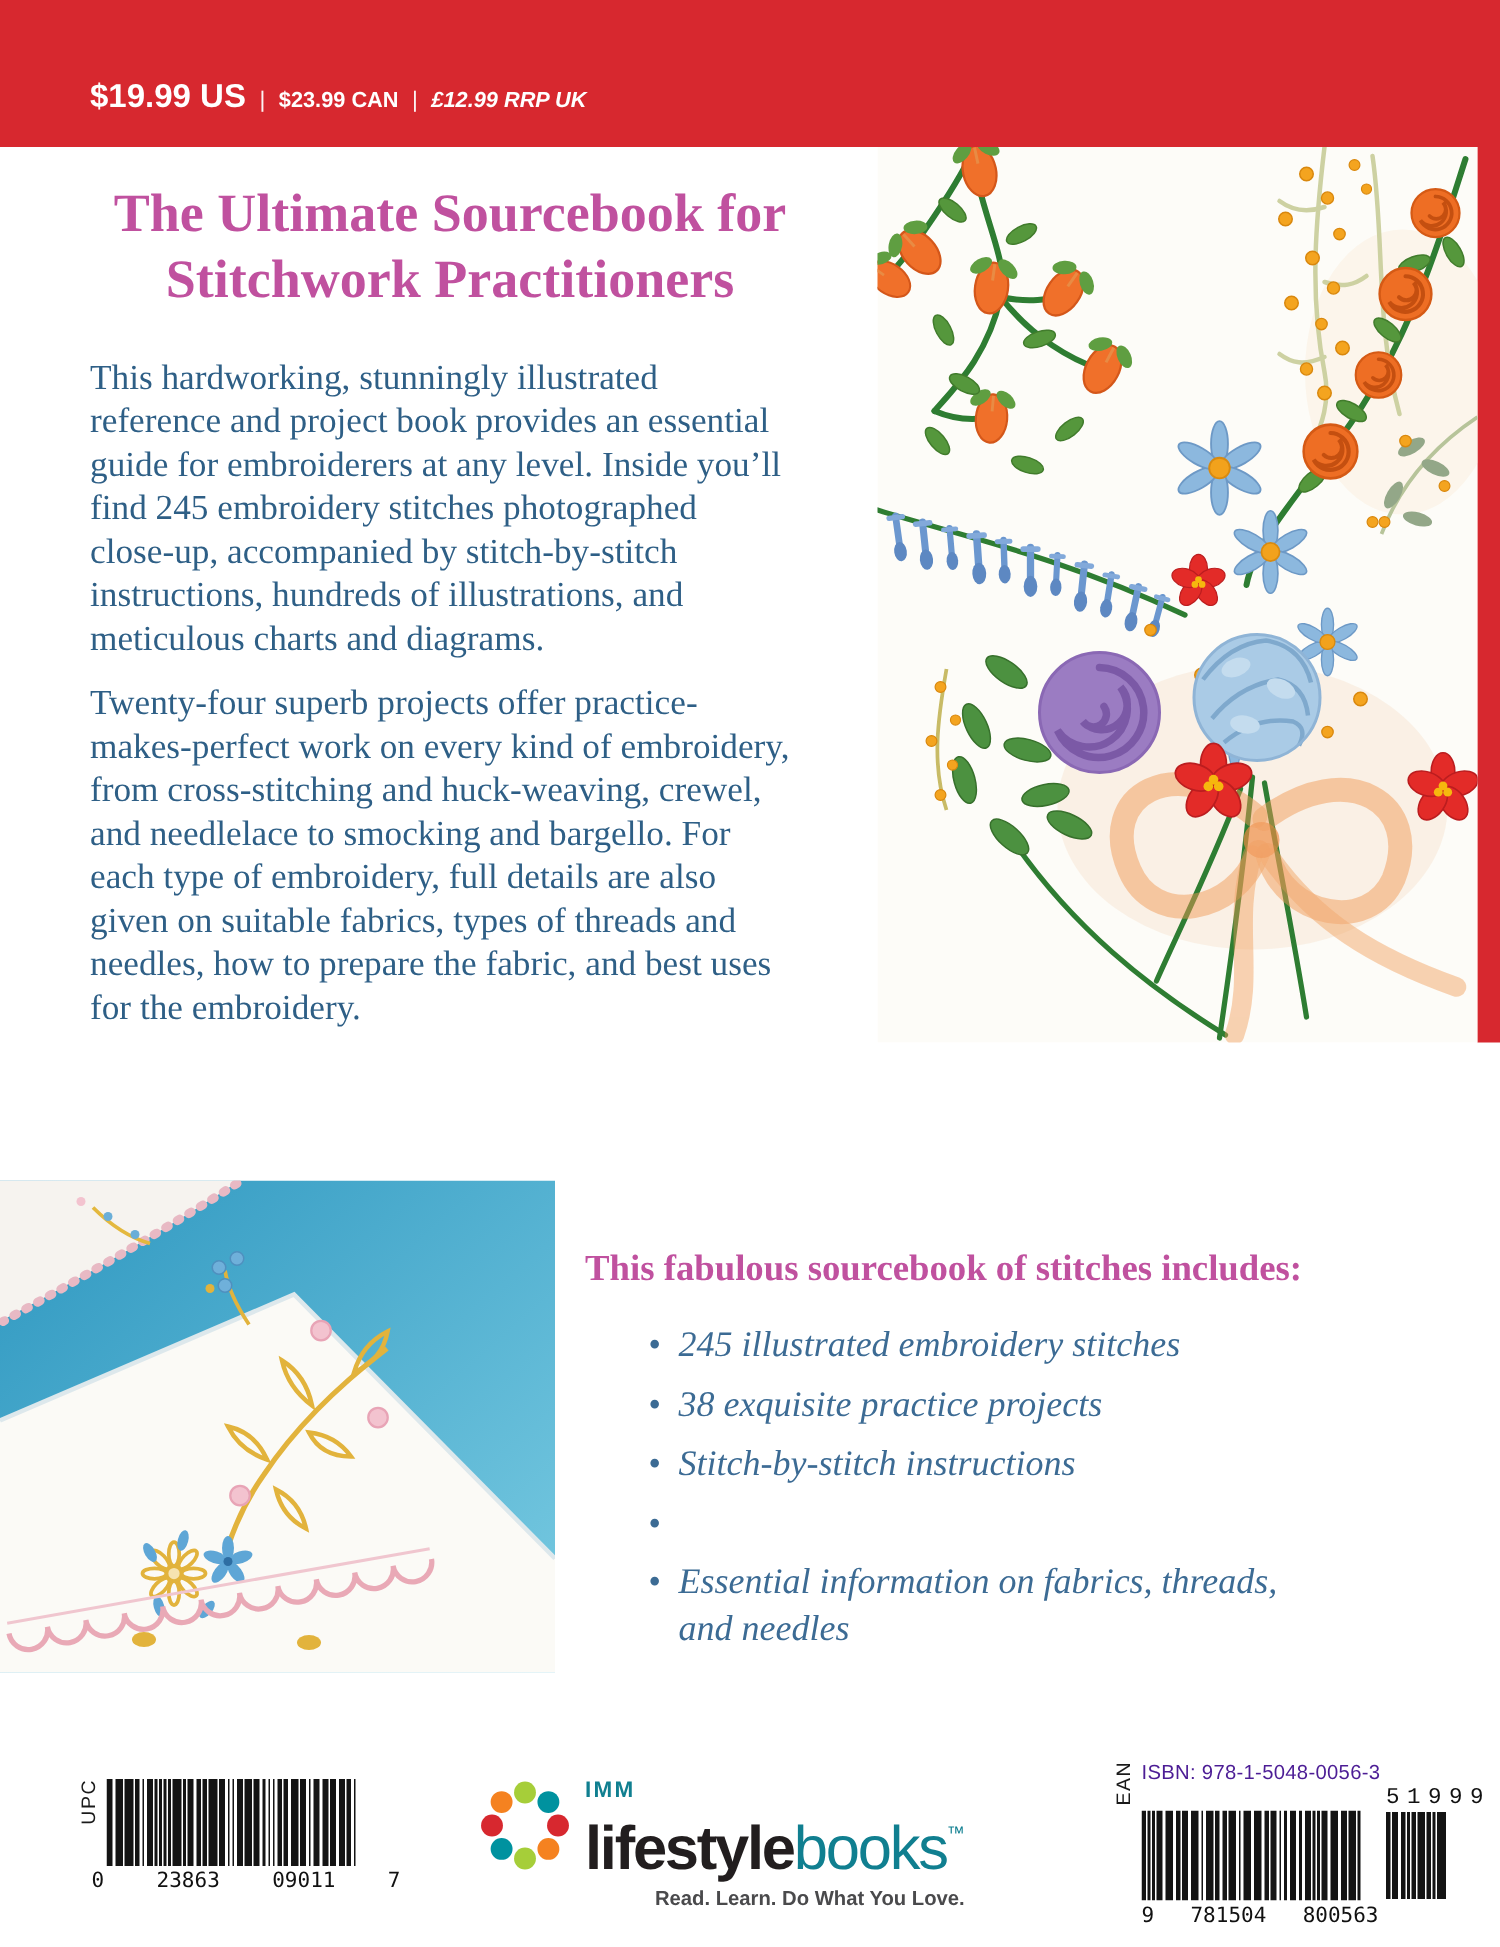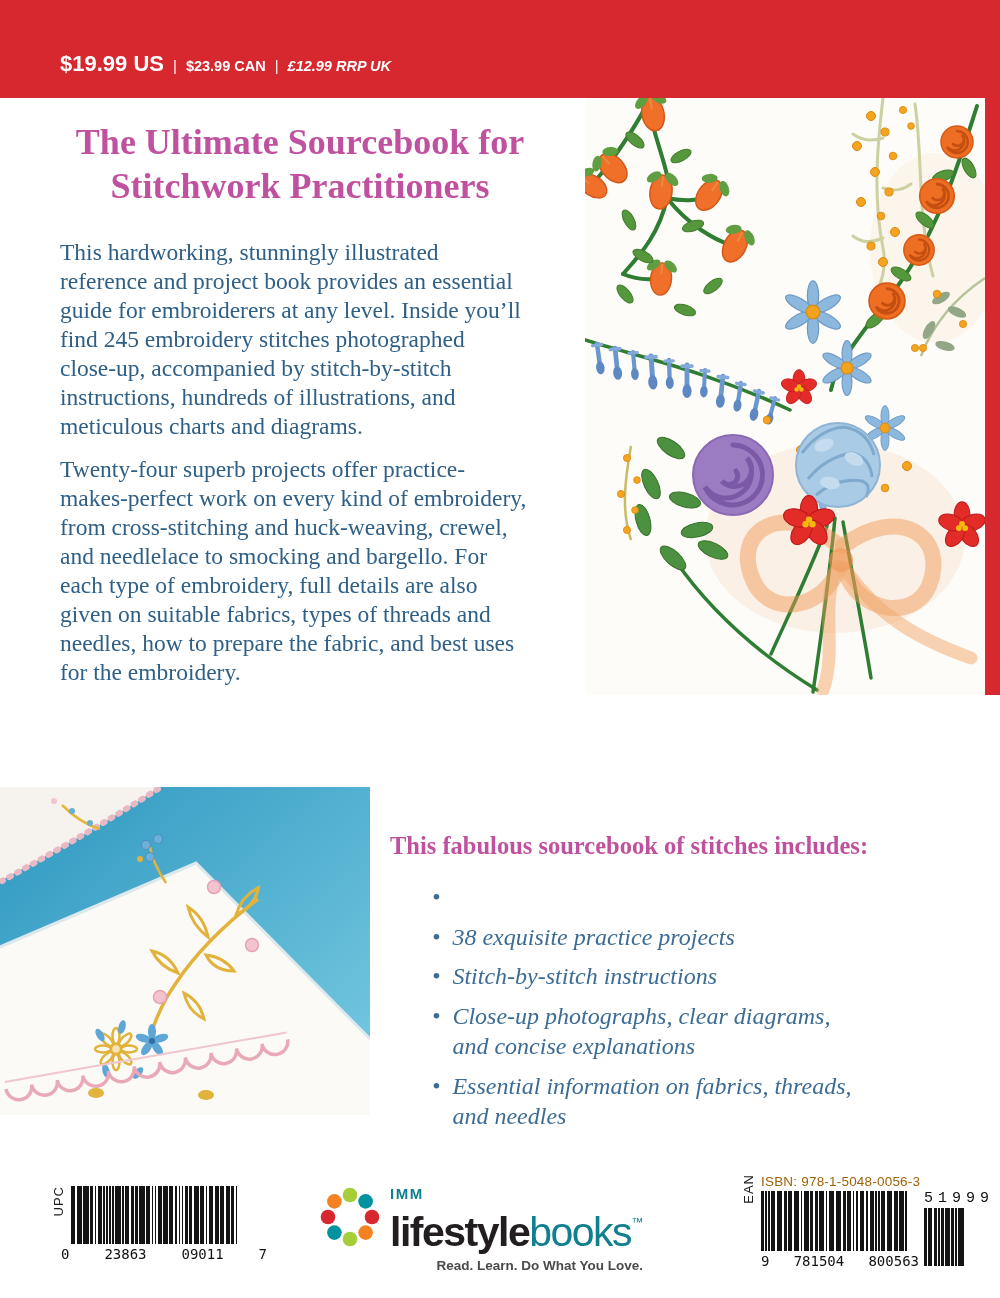--- a/index.html
+++ b/index.html
@@ -75,22 +75,22 @@
   .logo-text{margin-left:9px;font-family:"Liberation Sans",sans-serif;}
   .imm{color:var(--teal);font-weight:bold;font-size:15px;letter-spacing:1.5px;line-height:15px;}
   .wordmark{font-size:41px;line-height:42px;letter-spacing:-1.5px;white-space:nowrap;}
   .lifestyle{font-weight:bold;color:#221e1f;}
   .books{font-weight:normal;color:var(--teal);}
   .tm{font-size:12px;vertical-align:20px;color:var(--teal);letter-spacing:0;}
   .tagline{font-size:13.5px;font-weight:bold;color:#4a4a4c;text-align:right;margin-top:5px;}
 
   .ean-wrap{position:absolute;left:742px;top:1174px;display:flex;gap:5px;}
   .ean-main{width:158px;display:flex;flex-direction:column;}
-  .isbn{font-family:"Liberation Sans",sans-serif;font-size:13.5px;color:#a16207;
-        letter-spacing:.2px;margin-bottom:2px;white-space:nowrap;}
+  .isbn{font-family:"Liberation Sans",sans-serif;font-size:13.5px;color:#4c1d95;
+        letter-spacing:.2px;margin-bottom:18px;white-space:nowrap;}
   .ean-main .barcode{height:60px;}
   .ean-addon{width:48px;margin-top:16px;}
   .addon-digits{font-family:Liberation Mono, monospace;font-size:15px;color:#111;
                 letter-spacing:5px;text-align:center;margin-bottom:1px;white-space:nowrap;}
   .ean-addon .barcode{height:58px;}
 </style>
 </head>
 <body>
 
 <div class="page">
@@ -410,33 +410,32 @@
         <path d="M0,-7 L286,-7" stroke="#f0c6cf" stroke-width="2"></path>
       </g>
     </svg>
   </figure>
 
   <section class="includes">
     <h2>This fabulous sourcebook of stitches includes:</h2>
     <ul>
       <li>
         <span class="dot">•</span>
+        <span class="btxt">245 illustrated embroidery stitches</span>
       </li>
       <li>
         <span class="dot">•</span>
         <span class="btxt">38 exquisite practice projects</span>
       </li>
       <li>
         <span class="dot">•</span>
         <span class="btxt">Stitch-by-stitch instructions</span>
       </li>
       <li>
         <span class="dot">•</span>
-        <span class="btxt">Close-up photographs, clear diagrams,
-and concise explanations</span>
       </li>
       <li>
         <span class="dot">•</span>
         <span class="btxt">Essential information on fabrics, threads,
 and needles</span>
       </li>
     </ul>
   </section>
 
   <div class="upc-wrap">

